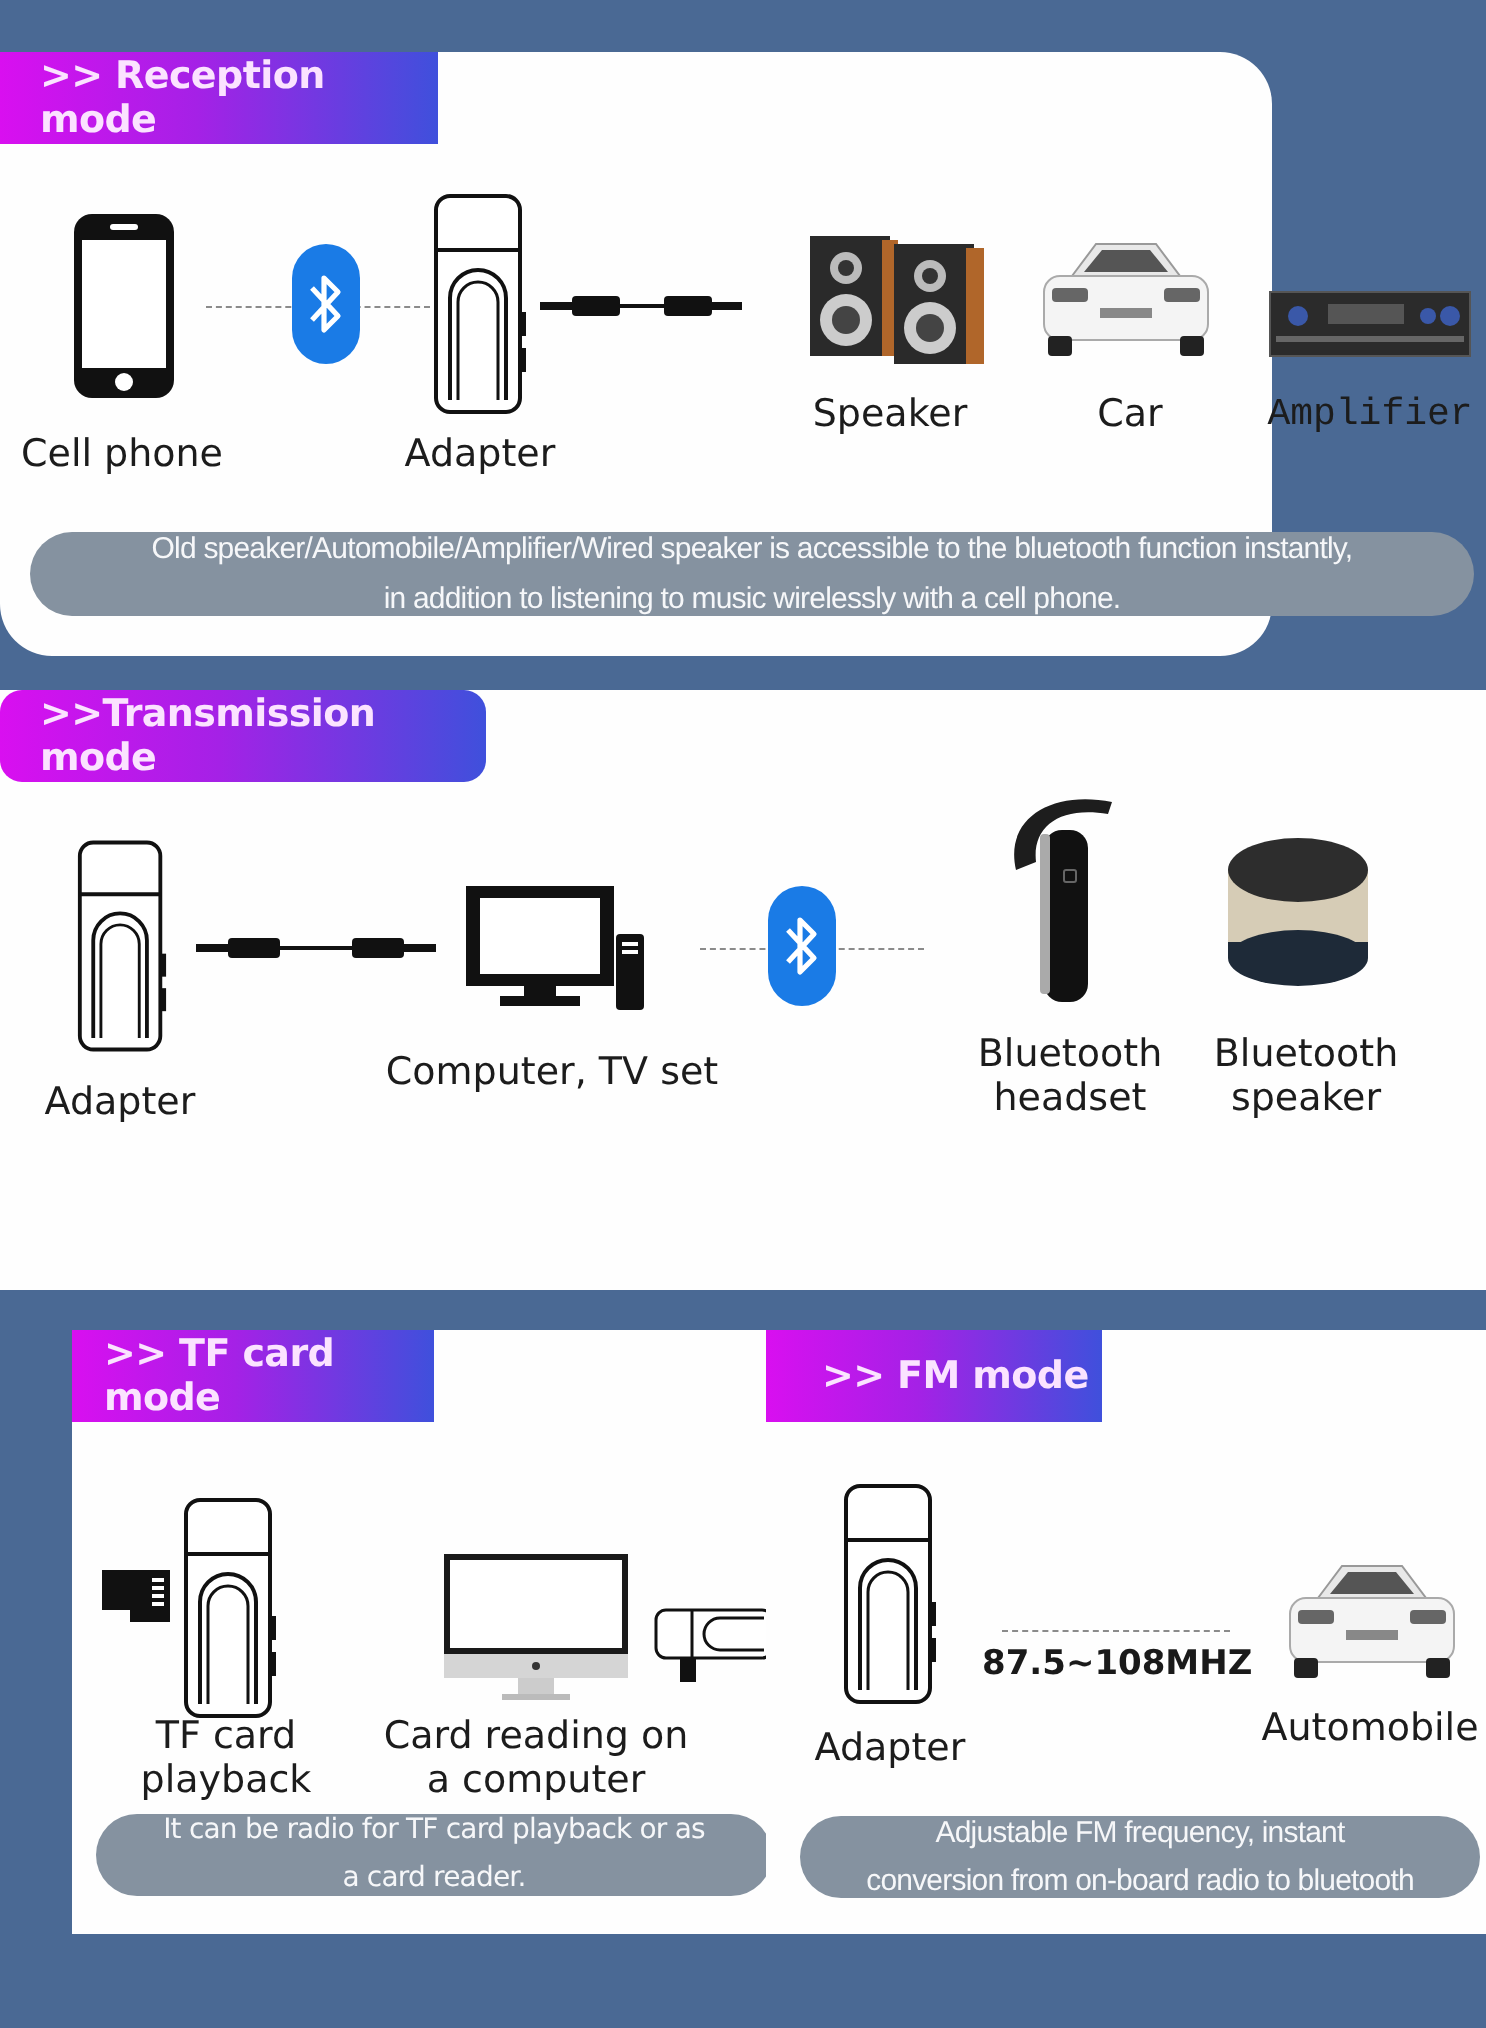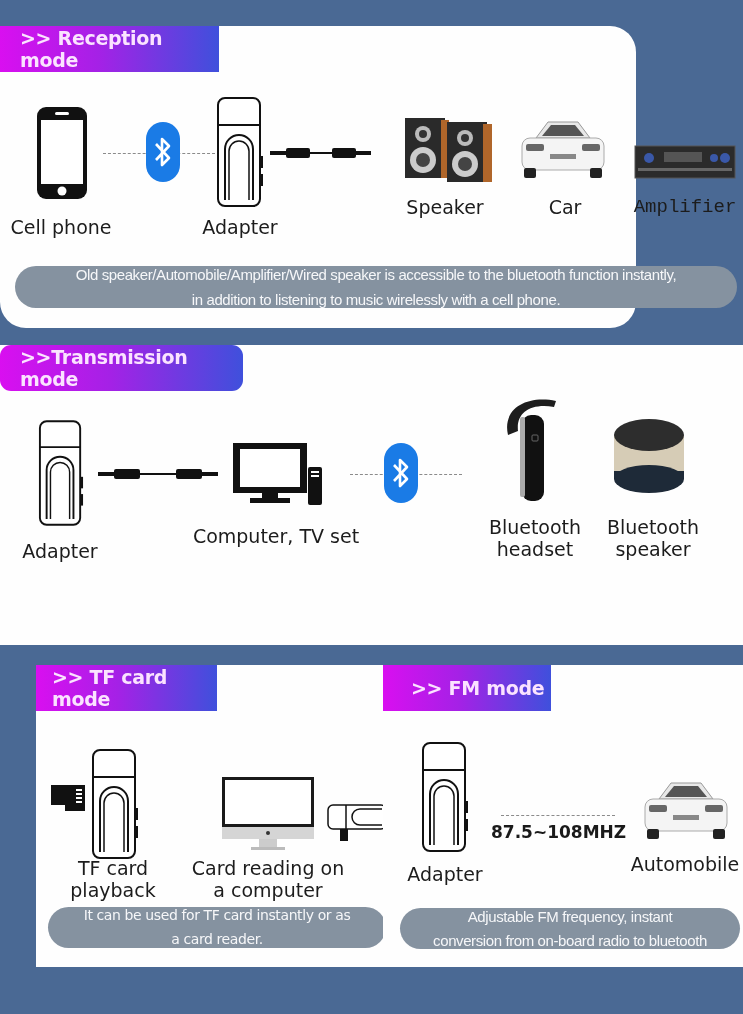--- a/index.html
+++ b/index.html
@@ -195,21 +195,21 @@
     <line x1="20" y1="4" x2="20" y2="28" stroke="#111" stroke-width="1.5"></line>
     <path d="M56 8 H34 a8 8 0 0 0 0 16 H56" fill="none" stroke="#111" stroke-width="1.5"></path>
     <rect x="14" y="28" width="8" height="12" fill="#111"></rect>
   </svg>
   <div class="lbl" style="left:150px;top:192px;width:164px;">
     <div>Card reading on</div>
     <div>a computer</div>
   </div>
 
   <div class="pill" style="left:12px;top:242px;width:338px;height:41px;flex-direction:column;font-family:'DejaVu Sans',sans-serif;font-size:14px;">
-    <span>It can be used for TF card instantly or as</span>
+    <span>It can be radio for TF card playback or as</span>
     <span>a card reader.</span>
   </div>
 </div>
 
 <div class="panel" style="left:383px;top:665px;width:360px;height:302px;">
   <div class="tag" style="width:168px;height:46px;padding-left:28px;">&gt;&gt;  FM mode</div>
 
   <svg class="abs" style="left:38px;top:76px;" width="48" height="112" viewBox="0 0 48 112">
     <rect x="2" y="2" width="42" height="108" rx="7" fill="#fff" stroke="#111" stroke-width="2"></rect>
     <line x1="2" y1="29" x2="44" y2="29" stroke="#111" stroke-width="2"></line>

